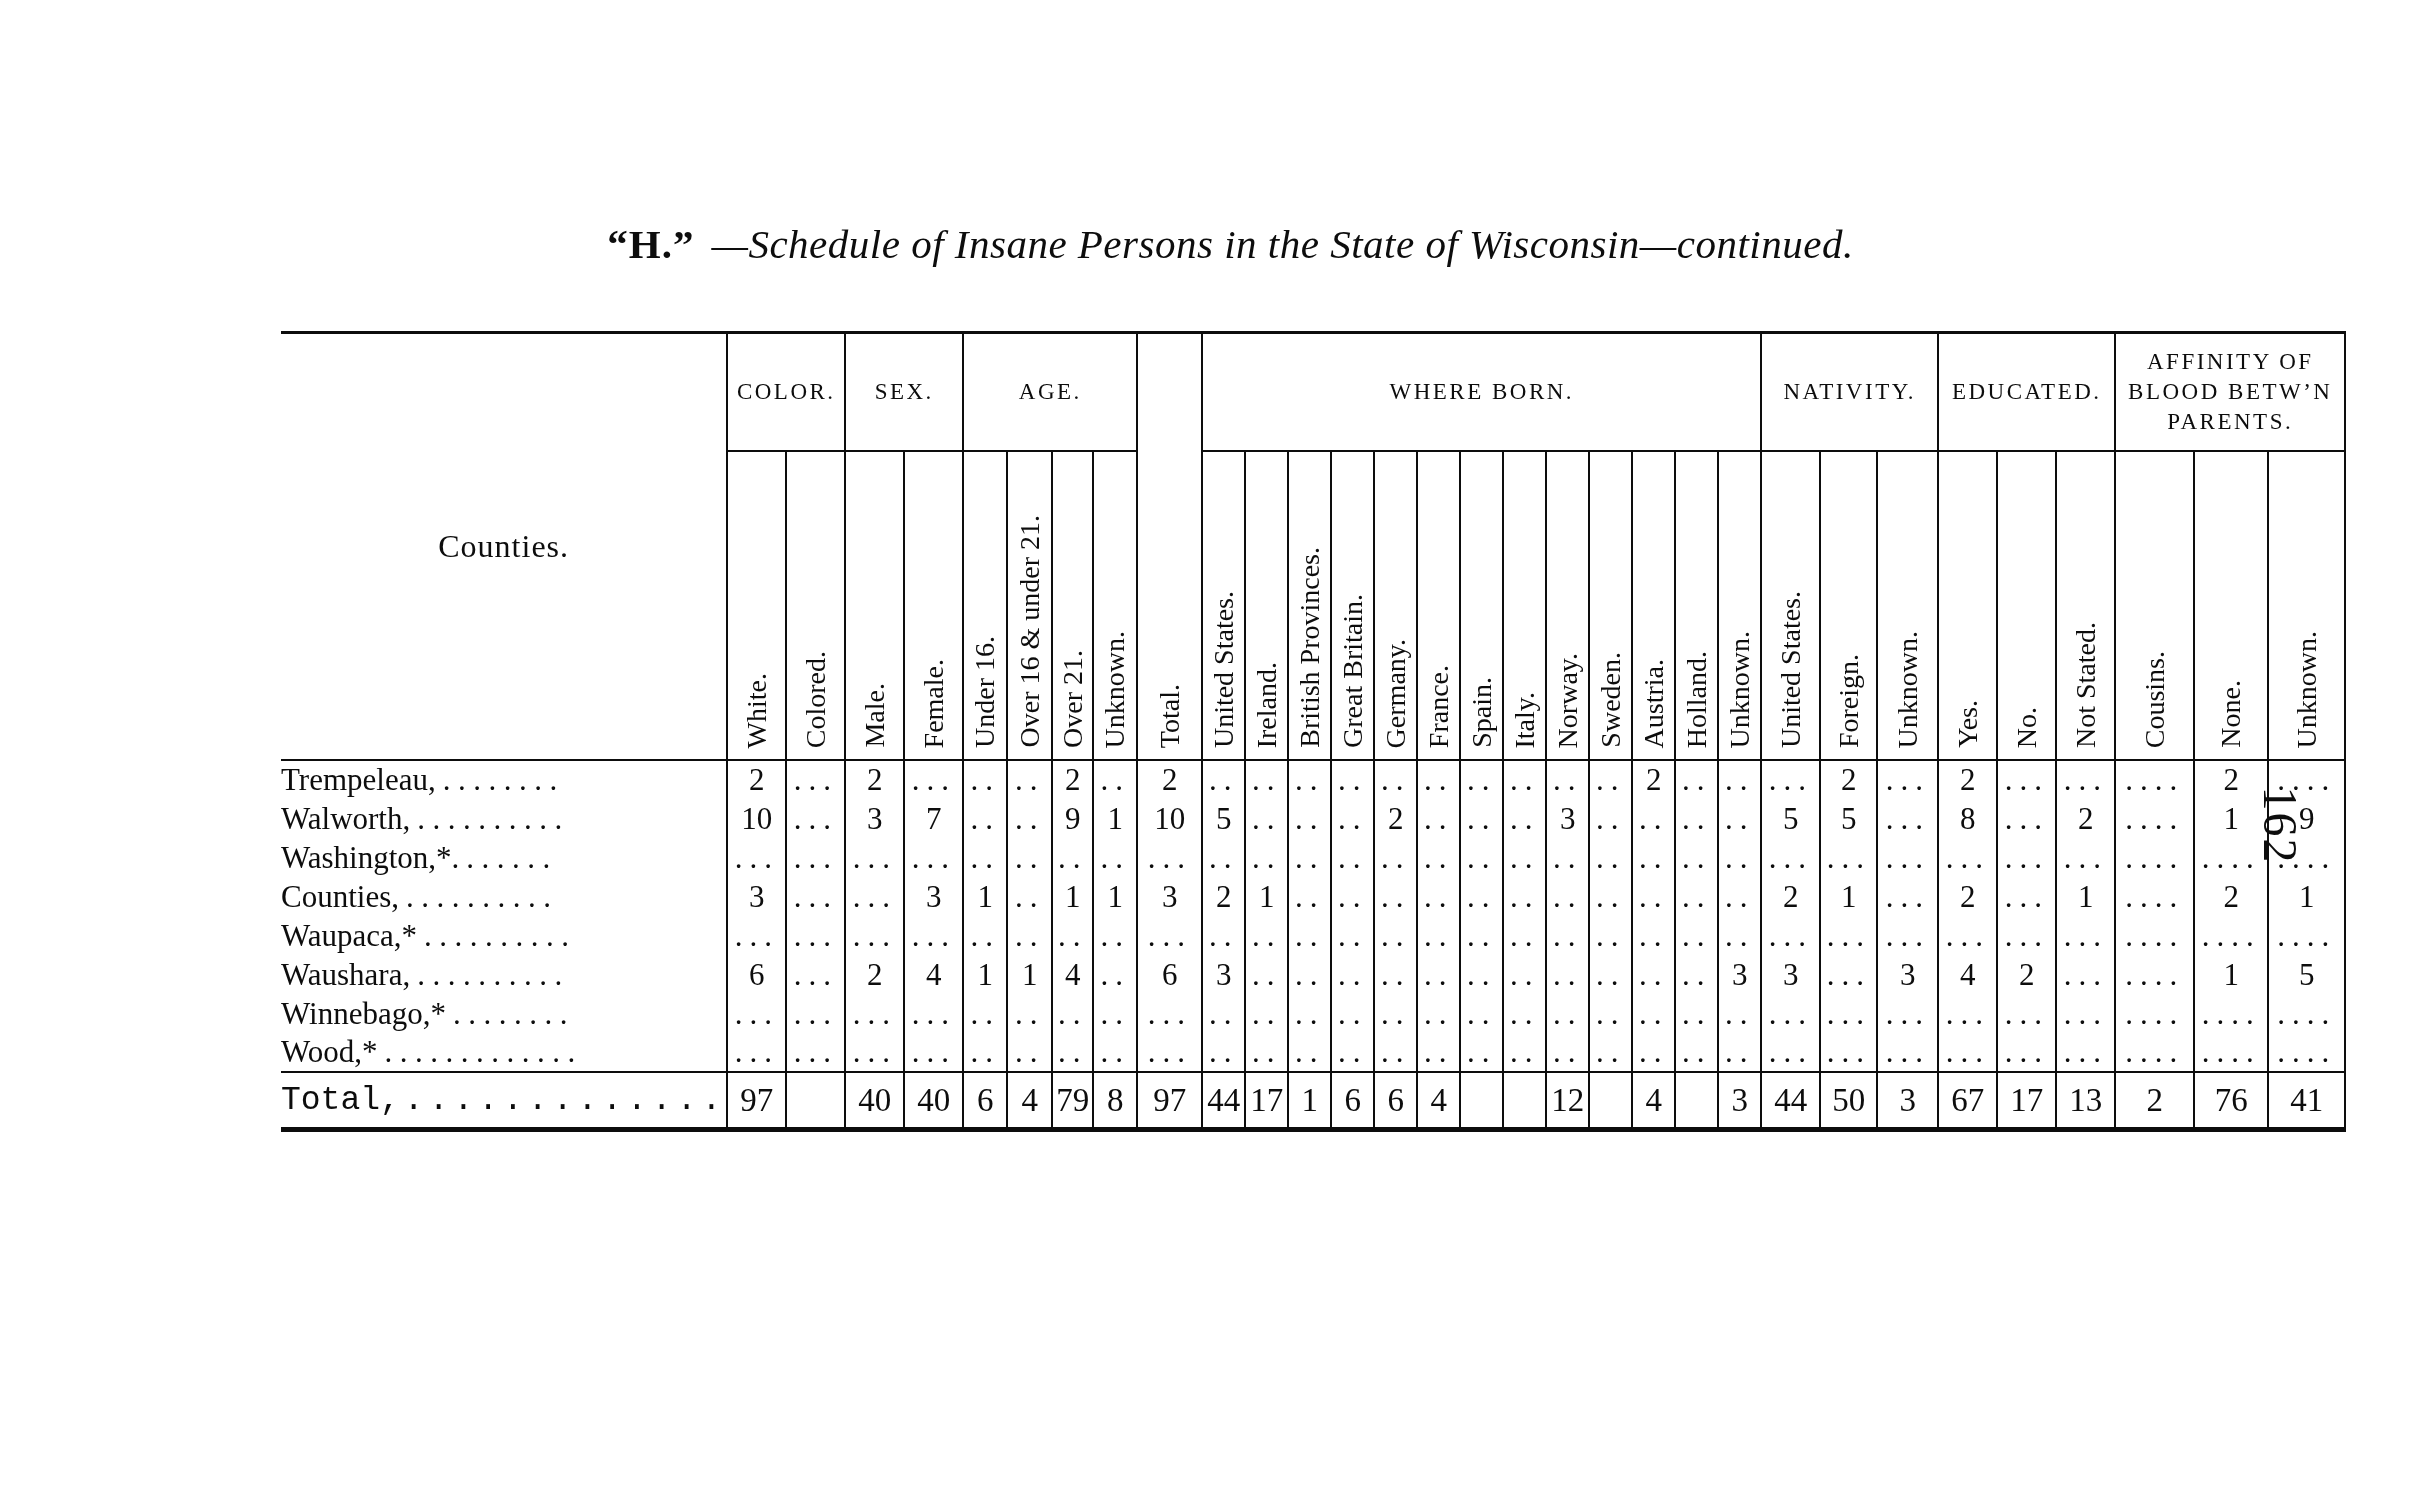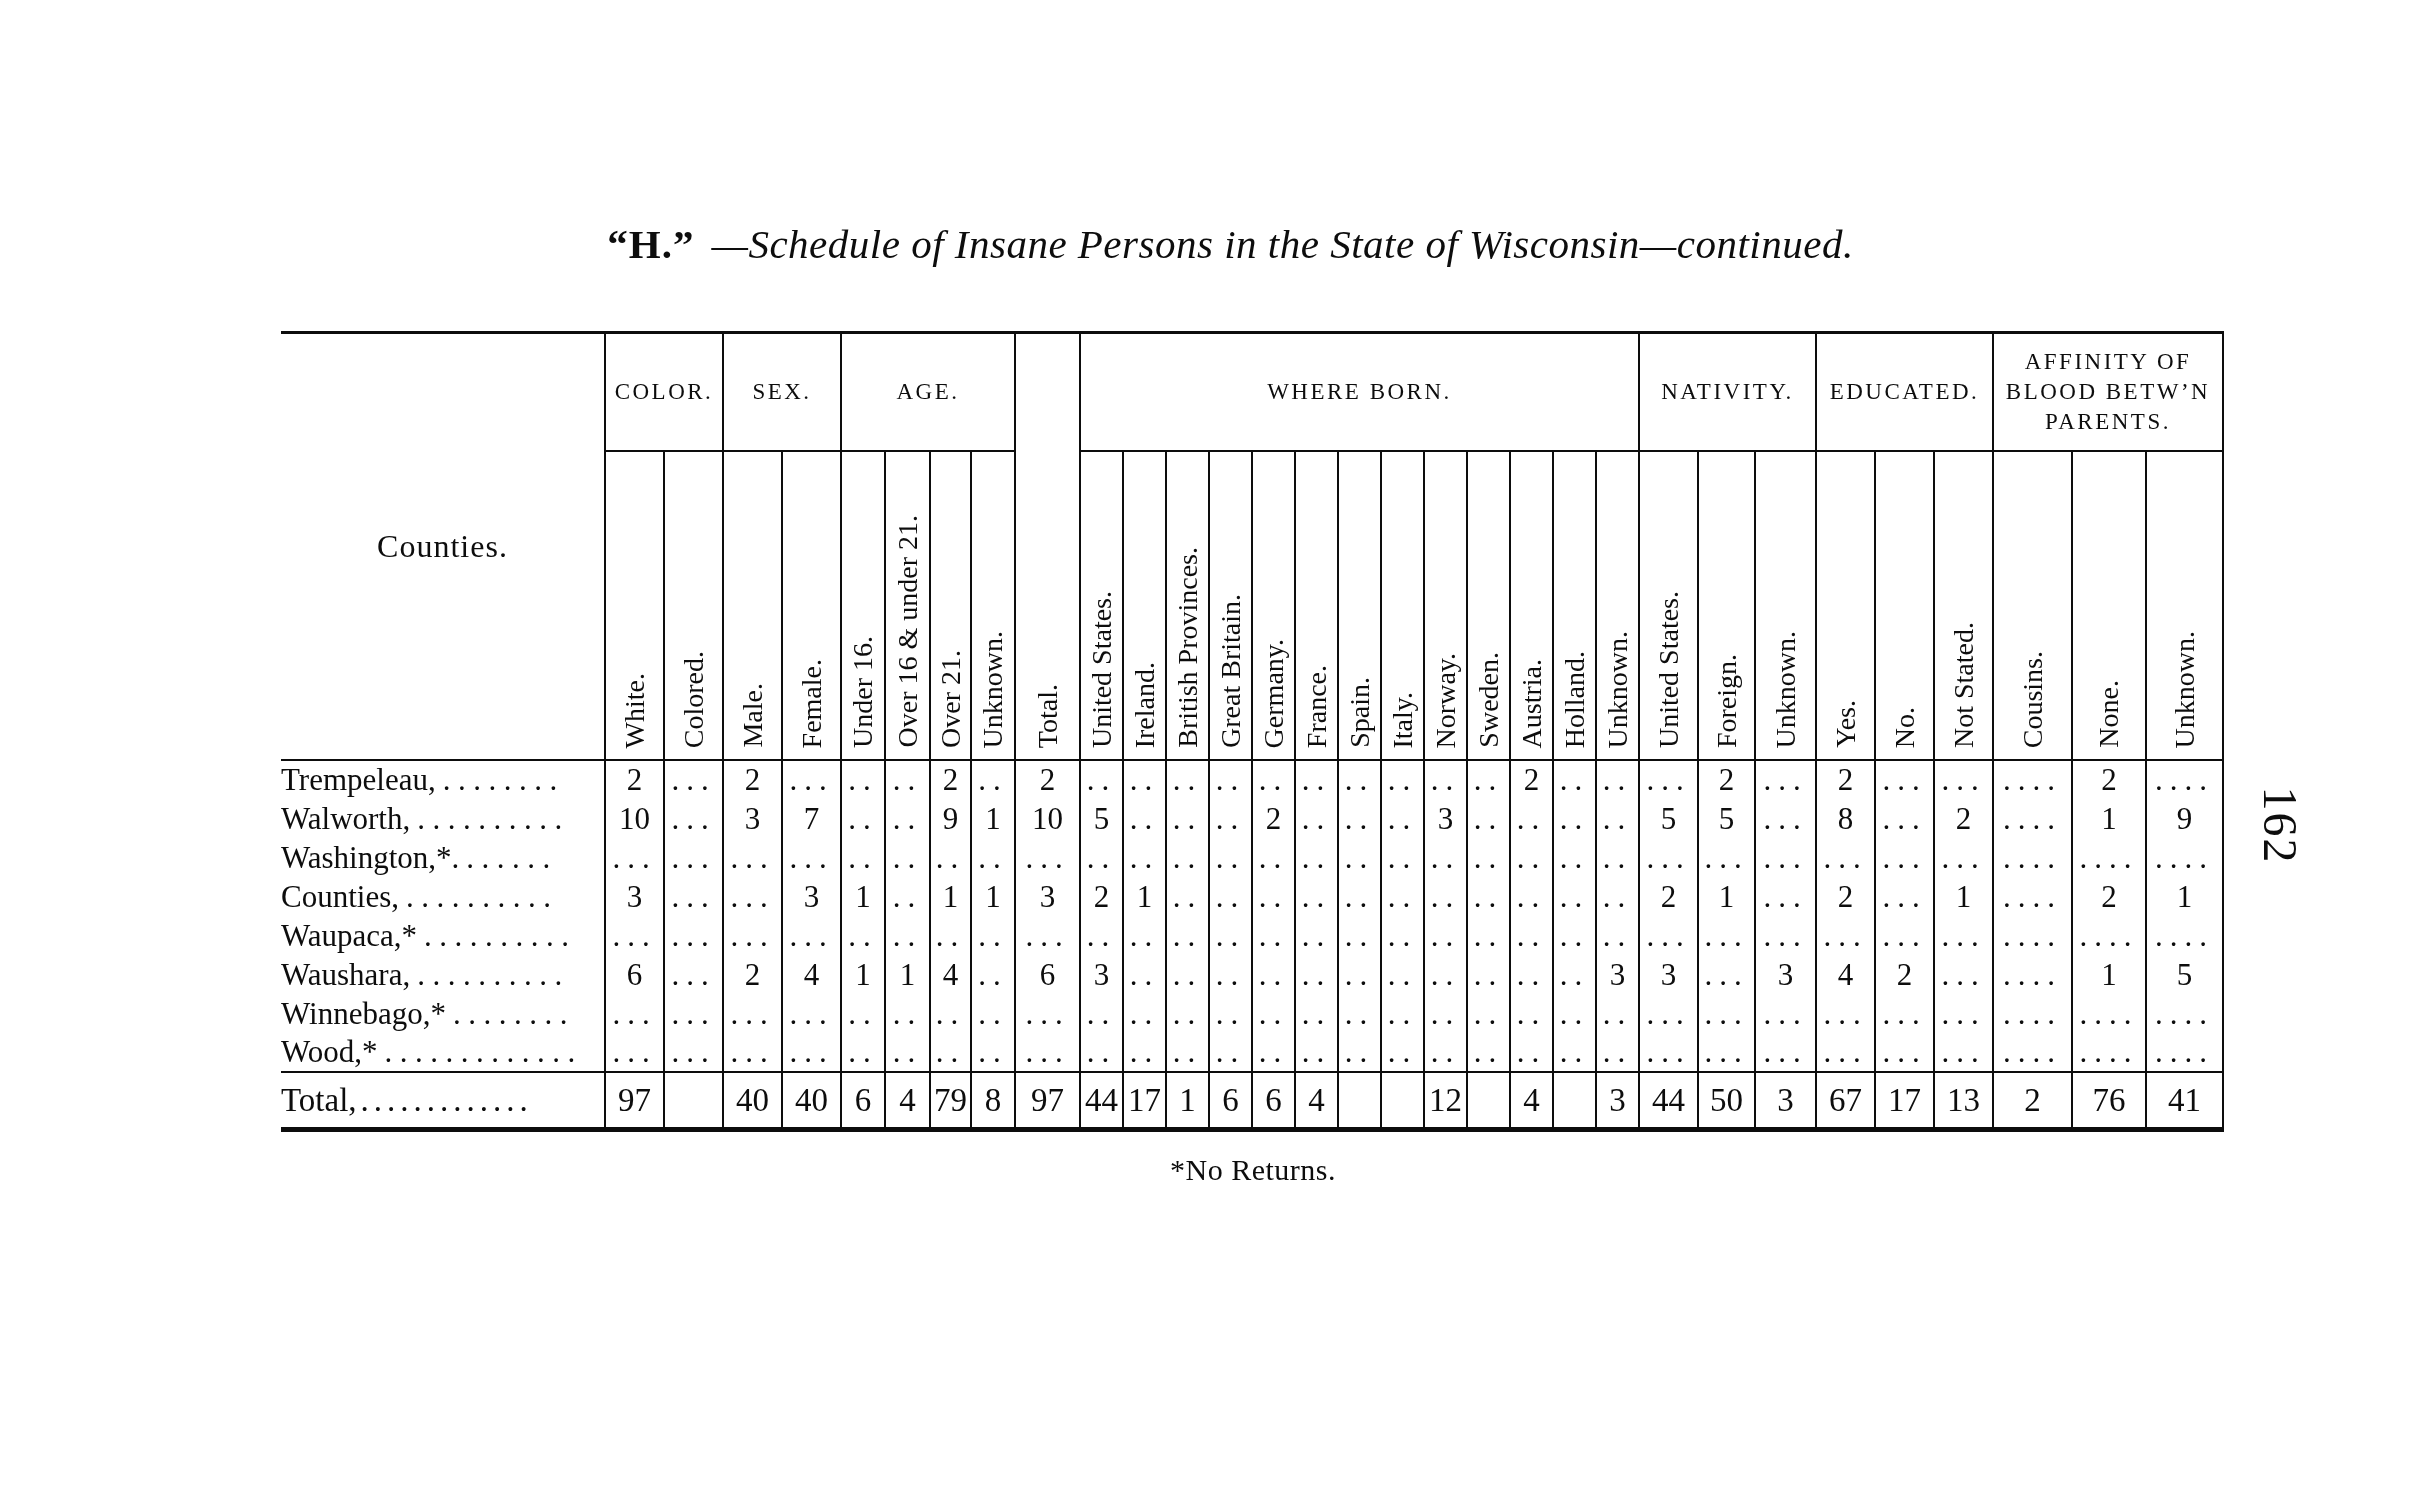--- a/index.html
+++ b/index.html
@@ -29,21 +29,21 @@
                white-space:nowrap;font-size:28px;line-height:1;margin-bottom:9px;}
 
   tbody tr.data-row{height:39px;}
   td.county{font-size:31px;white-space:nowrap;overflow:hidden;padding-left:3px;vertical-align:middle;}
   td.county .lead{letter-spacing:7.5px;margin-left:7px;}
   td.num{text-align:center;font-size:31px;vertical-align:middle;}
   .dots{letter-spacing:7px;}
 
   tr.total-row td{border-top:2.5px solid #0d0d0d;border-bottom:5px solid #0d0d0d;
                   height:54px;font-size:33px;}
-  td.total-label{padding-left:85px;white-space:nowrap;overflow:hidden;}
+  td.total-label{padding-left:85px;white-space:nowrap;overflow:hidden;font-family:Liberation Mono, monospace;}
   td.total-label .lead{letter-spacing:5px;margin-left:4px;}
 
   .footnote{position:absolute;left:281px;top:1153px;width:1944px;text-align:center;
             font-size:30px;letter-spacing:0.5px;}
   .pagenum{position:absolute;left:2215px;top:798px;width:131px;height:55px;
            text-align:center;font-size:48px;line-height:55px;
            transform:rotate(90deg);transform-origin:center center;letter-spacing:2px;}
 </style>
 </head>
 <body>
@@ -438,18 +438,17 @@
           <td class="num">67</td>
           <td class="num">17</td>
           <td class="num">13</td>
           <td class="num">2</td>
           <td class="num">76</td>
           <td class="num">41</td>
         </tr>
       </tbody>
   </table>
 
-  <div class="footnote">*No Returns.</div>
 
   <div class="pagenum">162</div>
 
 </div>
 
 
 </body></html>

